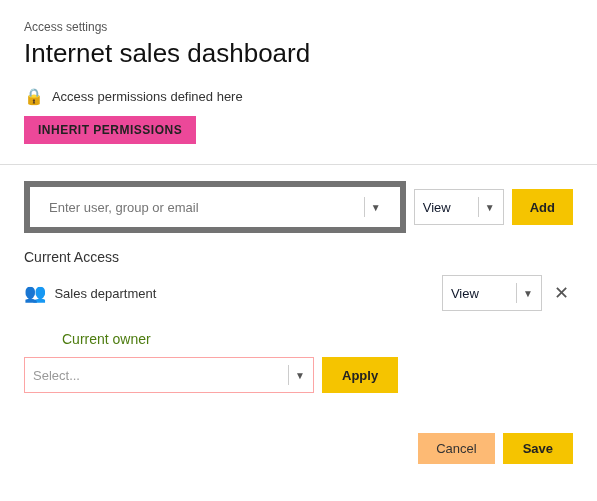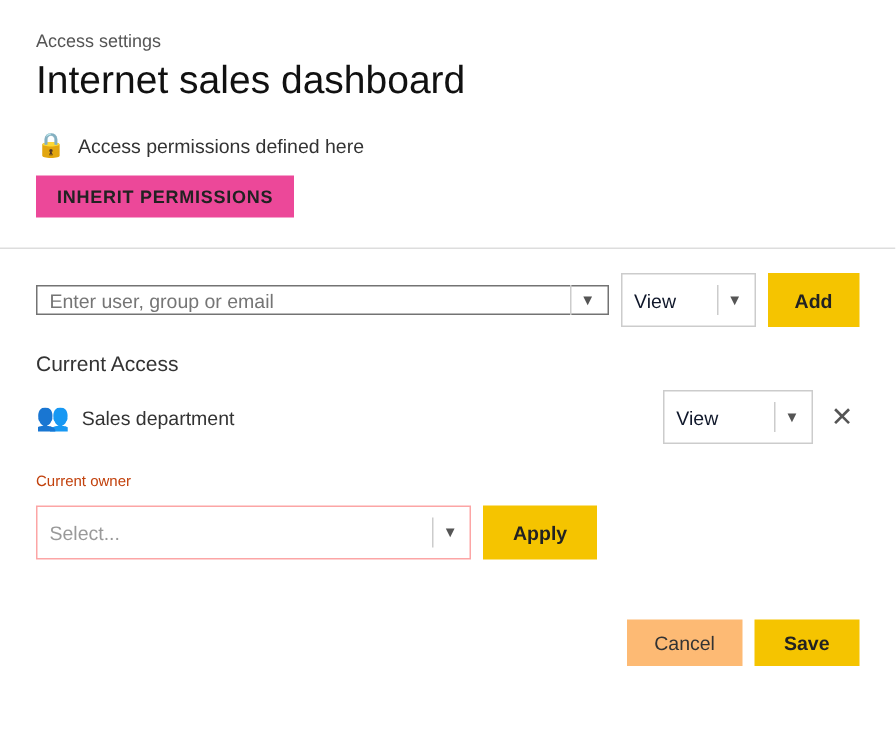--- a/index.html
+++ b/index.html
@@ -52,25 +52,25 @@
     }
     .add-user-row {
       display: flex;
       align-items: center;
       gap: 8px;
       margin-bottom: 16px;
     }
     .user-input-wrapper {
       display: flex;
       align-items: center;
-      border: 1px solid #737373;
-      background: #fff;
-      flex: 1;
-      height: 20px;
-      padding: 0 8px;
+      border: 6px solid #737373;
+      background: #fff;
+      flex: 1;
+      height: 52px;
+      padding: 0 19px;
     }
     .user-input {
       border: none;
       outline: none;
       flex: 1;
       font-size: 13px;
       color: #999;
       background: transparent;
     }
     .dropdown-divider {
@@ -140,23 +140,24 @@
     }
     .close-btn {
       background: none;
       border: none;
       font-size: 18px;
       cursor: pointer;
       color: #555;
       padding: 0 4px;
     }
     .current-owner-label {
-      font-size: 10px;
-      color: #c2410c;
+      font-size: 14px;
+      color: #4d7c0f;
       margin-bottom: 10px;
+      margin-left: 38px;
     }
     .owner-row {
       display: flex;
       align-items: center;
       gap: 8px;
     }
     .owner-select-wrapper {
       display: flex;
       align-items: center;
       border: 1px solid #fca5a5;

